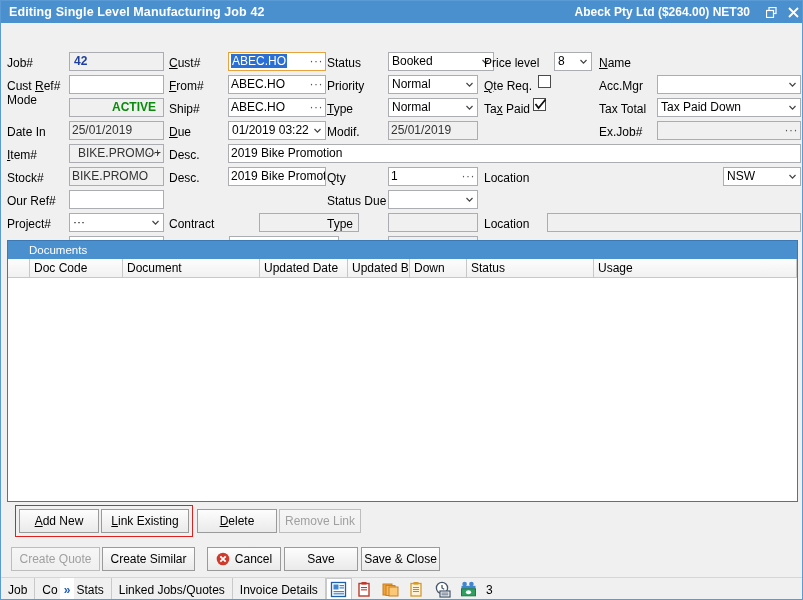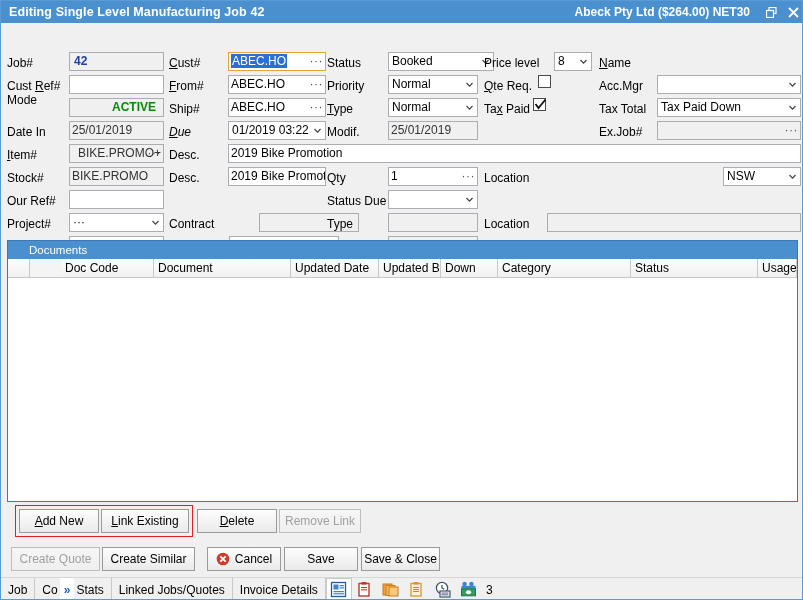--- a/index.html
+++ b/index.html
@@ -262,21 +262,21 @@
       <span class="arw">
           <svg width="9" height="9" viewBox="0 0 9 9">
             <path d="M1.5 3 L4.5 6.2 L7.5 3" stroke="#444" stroke-width="1.2" fill="none"></path>
           </svg>
         </span>
     </div>
 
     <span class="lbl" style="left:168px; top:33px;"><u>C</u>ust#</span>
     <span class="lbl" style="left:168px; top:56px;"><u>F</u>rom#</span>
     <span class="lbl" style="left:168px; top:79px;">Ship#</span>
-    <span class="lbl" style="left:168px; top:102px;font-style:italic;"><u>D</u>ue</span>
+    <span class="lbl" style="left:168px; top:102px;"><u>D</u>ue</span>
     <span class="lbl" style="left:168px; top:125px;">Desc.</span>
     <span class="lbl" style="left:168px; top:148px;">Desc.</span>
     <span class="lbl" style="left:168px; top:194px;">Contract</span>
     <span class="lbl" style="left:168px; top:217px;">SubBranch</span>
 
     <div class="fld focused" style="left:227px; top:29px; width:98px;">
       <span class="selhl">ABEC.HO</span>
       <span class="ell">···</span>
     </div>
     <div class="fld white" style="left:227px; top:52px; width:98px;">
@@ -415,26 +415,25 @@
     <div class="fld ro" style="left:656px; top:98px; width:144px;">
       <span></span>
       <span class="ell">···</span>
     </div>
   </div>
 
   <div class="docpanel">
     <div class="caption">Documents</div>
     <div class="gridhdr">
       <div class="hcell" style="width:22px;"></div>
-      <div class="hcell" style="width:93px;margin-left:31px;">Doc Code</div>
+      <div class="hcell" style="width:93px;">Doc Code</div>
       <div class="hcell" style="width:137px;">Document</div>
       <div class="hcell" style="width:88px;">Updated Date</div>
       <div class="hcell" style="width:62px;">Updated By</div>
       <div class="hcell" style="width:57px;">Down</div>
-      <div class="hcell" style="width:133px;">Category</div>
       <div class="hcell" style="width:127px;">Status</div>
       <div class="hcell" style="flex:1;">Usage</div>
     </div>
     <div class="gridbody"></div>
   </div>
 
   <div class="docbtns">
     <div class="redbox"></div>
     <div class="btn" style="left:12px; top:6px; width:80px; height:24px;">
         <span><u>A</u>dd New</span>

